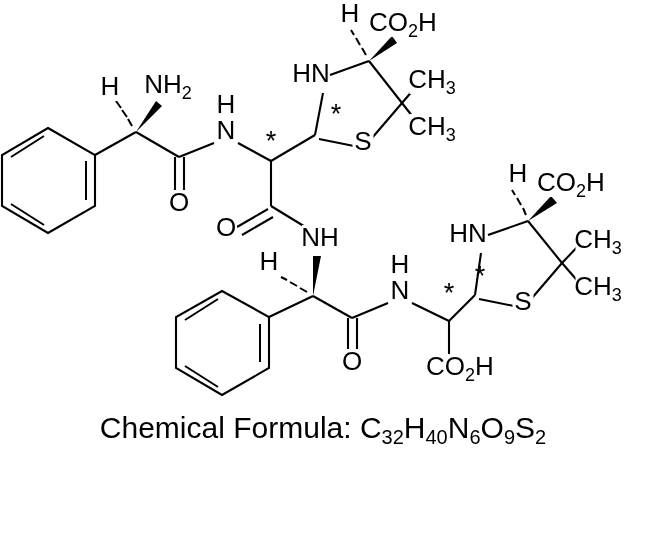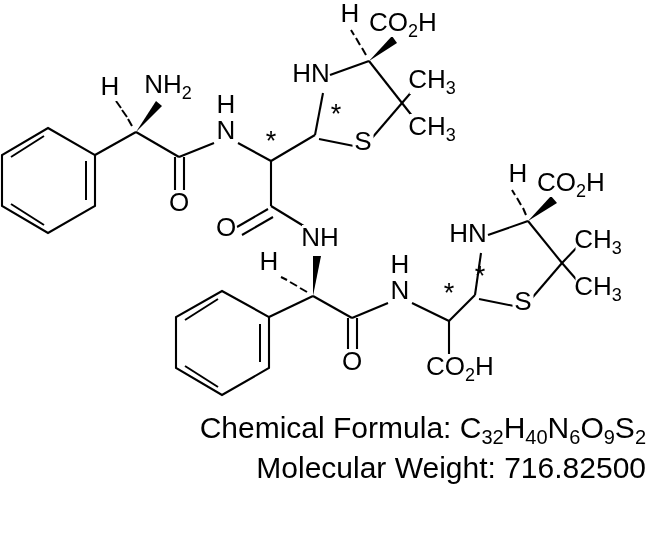--- a/index.html
+++ b/index.html
@@ -71,21 +71,20 @@
     width: 646px;
     text-align: center;
     color: #000000;
   }
   .caption-line {
     font-family: "Liberation Sans", sans-serif;
     font-size: 30px;
     line-height: 40px;
     white-space: nowrap;
     color: #000000;
-    text-align: right;
   }
   .caption-line sub {
     font-size: 20px;
     line-height: 0;
     vertical-align: -0.28em;
   }
 </style>
 </head>
 <body>
 
@@ -270,18 +269,15 @@
         <text class="stereo-star" x="449" y="302">*</text>
         <text class="stereo-star" x="480" y="285">*</text>
       </g>
 
   </svg>
 
   <div id="caption">
     <div class="caption-line">
       <span>Chemical Formula: </span><span id="formula-parts"><span>C</span><sub>32</sub><span>H</span><sub>40</sub><span>N</span><sub>6</sub><span>O</span><sub>9</sub><span>S</span><sub>2</sub></span>
     </div>
-    <div class="caption-line">
-      <span>Molecular Weight: </span><span>716.82500</span>
-    </div>
   </div>
 
 </div>
 
 </body></html>

